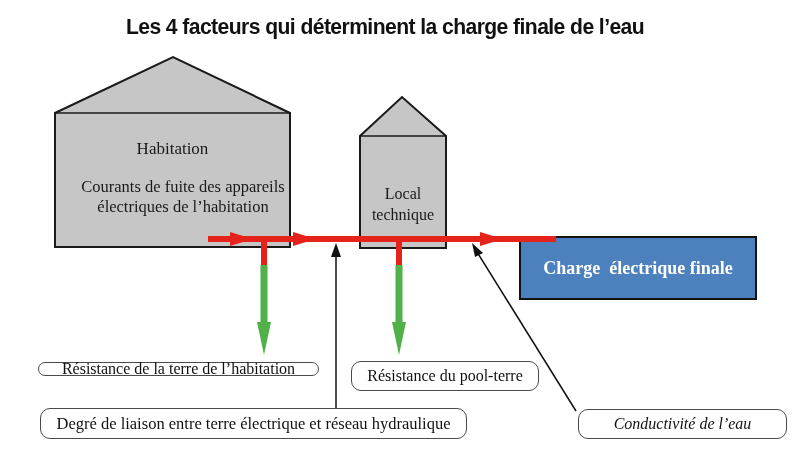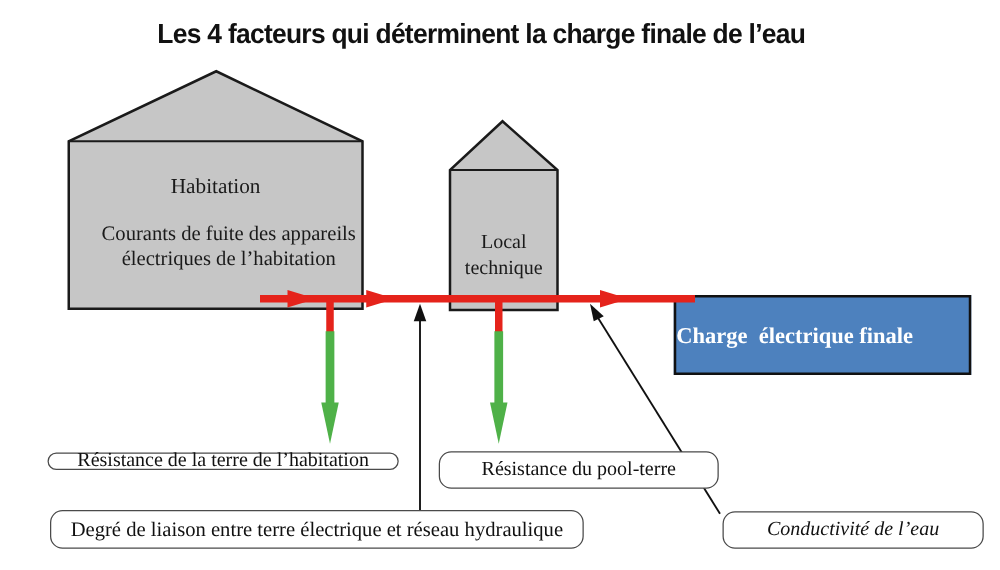--- a/index.html
+++ b/index.html
@@ -22,33 +22,33 @@
   .green-fill { fill:#4fb148; }
   .black-line { stroke:#111; stroke-width:1.5; fill:none; }
   .black-fill { fill:#111; }
   .overlay { position:absolute; z-index:3; }
   .habitation-name { left:55px; top:139px; width:235px; text-align:center; font-size:17px; }
   .habitation-sub { left:60px; top:177px; width:246px; font-size:16.5px; line-height:1.22; text-align:center; }
   .local-name { left:360px; top:184px; width:86px; text-align:center; font-size:16px; line-height:1.3; }
   .charge-box {
     position:absolute; z-index:1; left:519px; top:236px; width:238px; height:64px;
     background:#4d81be; border:2px solid #111; box-sizing:border-box;
-    display:flex; align-items:center; margin-left:20px;
+    display:flex; align-items:center; justify-content:center;
   }
   .charge-box span {
     color:#ffffff; font-weight:bold; font-size:18px; white-space:pre;
   }
   .factor-box {
     position:absolute; z-index:3; background:#ffffff; border:1.3px solid #4a4a4a;
     border-radius:10px; box-sizing:border-box;
     display:flex; align-items:center; justify-content:center;
     font-size:16px; color:#111; white-space:nowrap;
   }
   .f1 { left:38px;  top:362px; width:281px; height:14px; }
-  .f2 { left:351px; top:361px; width:224px; height:30px; }
+  .f2 { left:351px; top:361px; width:188px; height:30px; }
   .f3 { left:40px;  top:408px; width:427px; height:31px; font-size:16.5px; }
   .f4 { left:578px; top:409px; width:209px; height:30px;font-style:italic; }
 </style>
 </head>
 <body>
 
 <div class="canvas">
 
   <div class="title">Les 4 facteurs qui déterminent la charge finale de l’eau</div>
 

